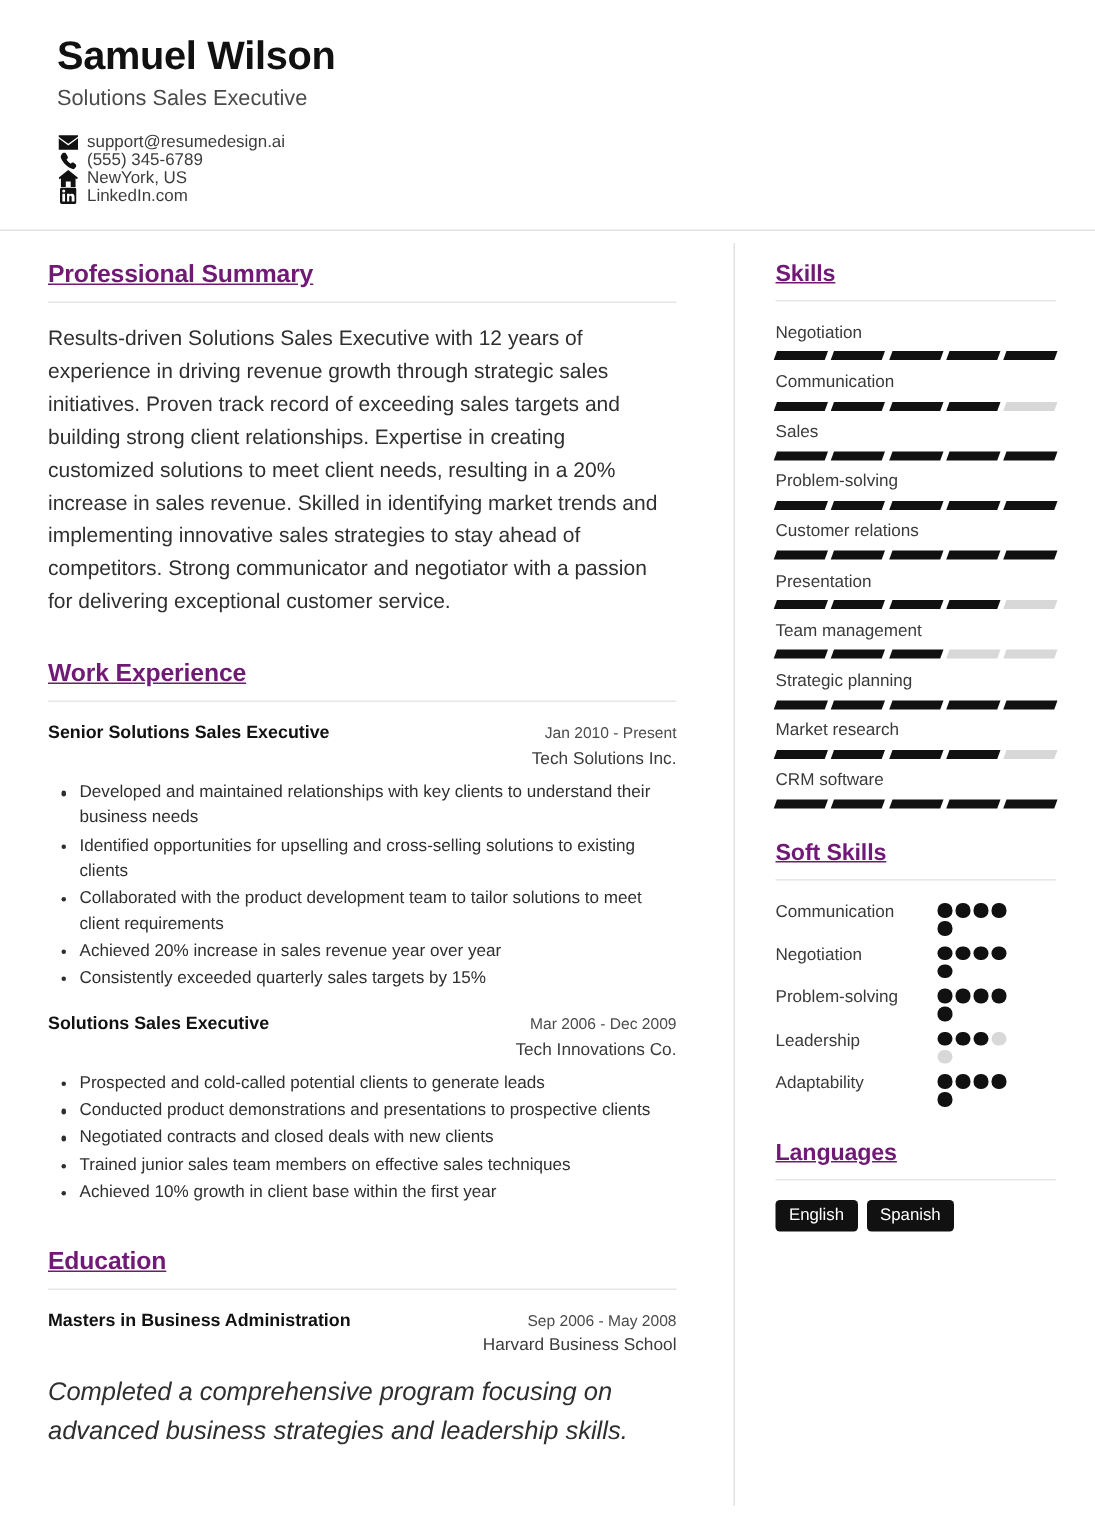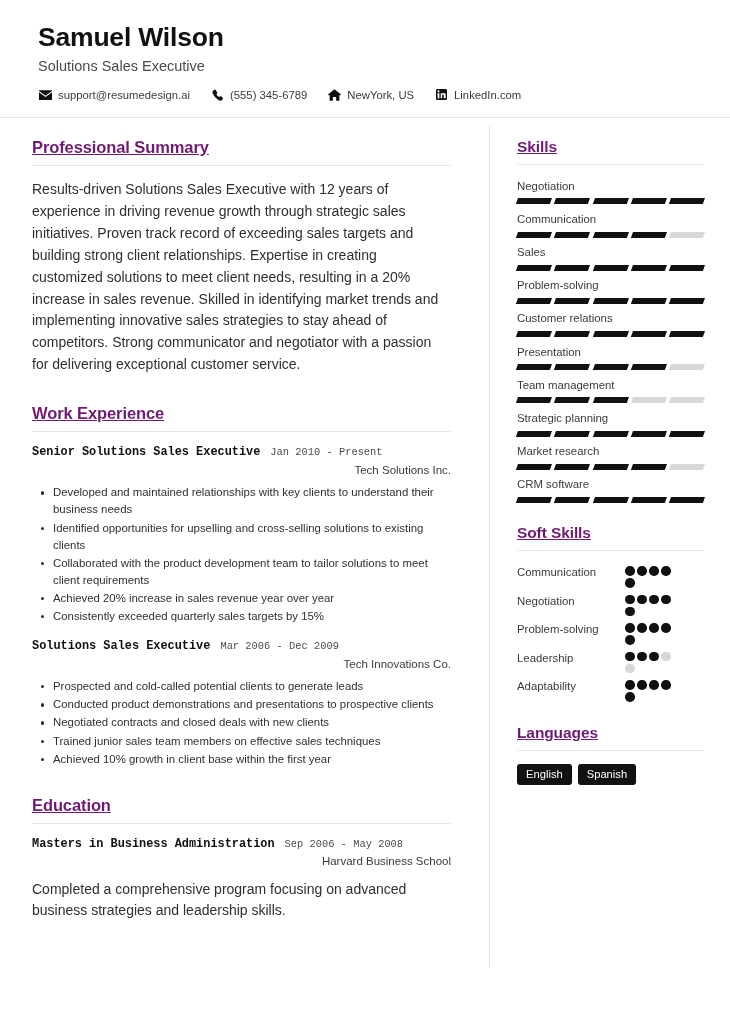--- a/index.html
+++ b/index.html
@@ -34,23 +34,24 @@
   .title {
     font-size: 14.5px;
     font-weight: 400;
     color: #4a4a4a;
     margin-top: 5px;
     line-height: 1.2;
   }
   .contacts {
     display: flex;
     flex-wrap: wrap;
-    align-items: flex-end;
+    align-items: flex-start;
     margin-top: 13px;
     gap: 0px;
+    flex-direction: column;
   }
   .contact {
     display: flex;
     align-items: center;
     font-size: 11.3px;
     color: #3c3c3c;
     margin-right: 20px;
     white-space: nowrap;
   }
   .contact .ico {
@@ -109,24 +110,23 @@
     line-height: 1.57;
     color: #2f2f2f;
     text-align: left;
   }
 
   
   .entry { margin-bottom: 14px; }
   .entry:last-child { margin-bottom: 0; }
   .entry-head {
     display: flex;
-    justify-content: flex-start;
+    justify-content: space-between;
     align-items: baseline;
     gap: 10px;
-    font-family: Liberation Mono, monospace;
   }
   .entry-role {
     font-size: 11.9px;
     font-weight: 700;
     color: #111111;
     line-height: 1.3;
   }
   .entry-date {
     font-size: 10.4px;
     color: #4b4b4b;
@@ -156,24 +156,25 @@
     content: "";
     position: absolute;
     left: 9px;
     top: 7px;
     width: 3.2px;
     height: 3.2px;
     border-radius: 50%;
     background: #2f2f2f;
   }
   .entry-desc {
-    font-size: 14px;
+    font-size: 17px;
     line-height: 1.52;
     color: #2f2f2f;
     margin-top: 9px;
+    font-style: italic;
   }
 
   
   .skill-row { margin-bottom: 0px; }
   .skill-name {
     font-size: 11.4px;
     color: #3a3a3a;
     line-height: 1.55;
     padding-bottom: 3px;
   }

